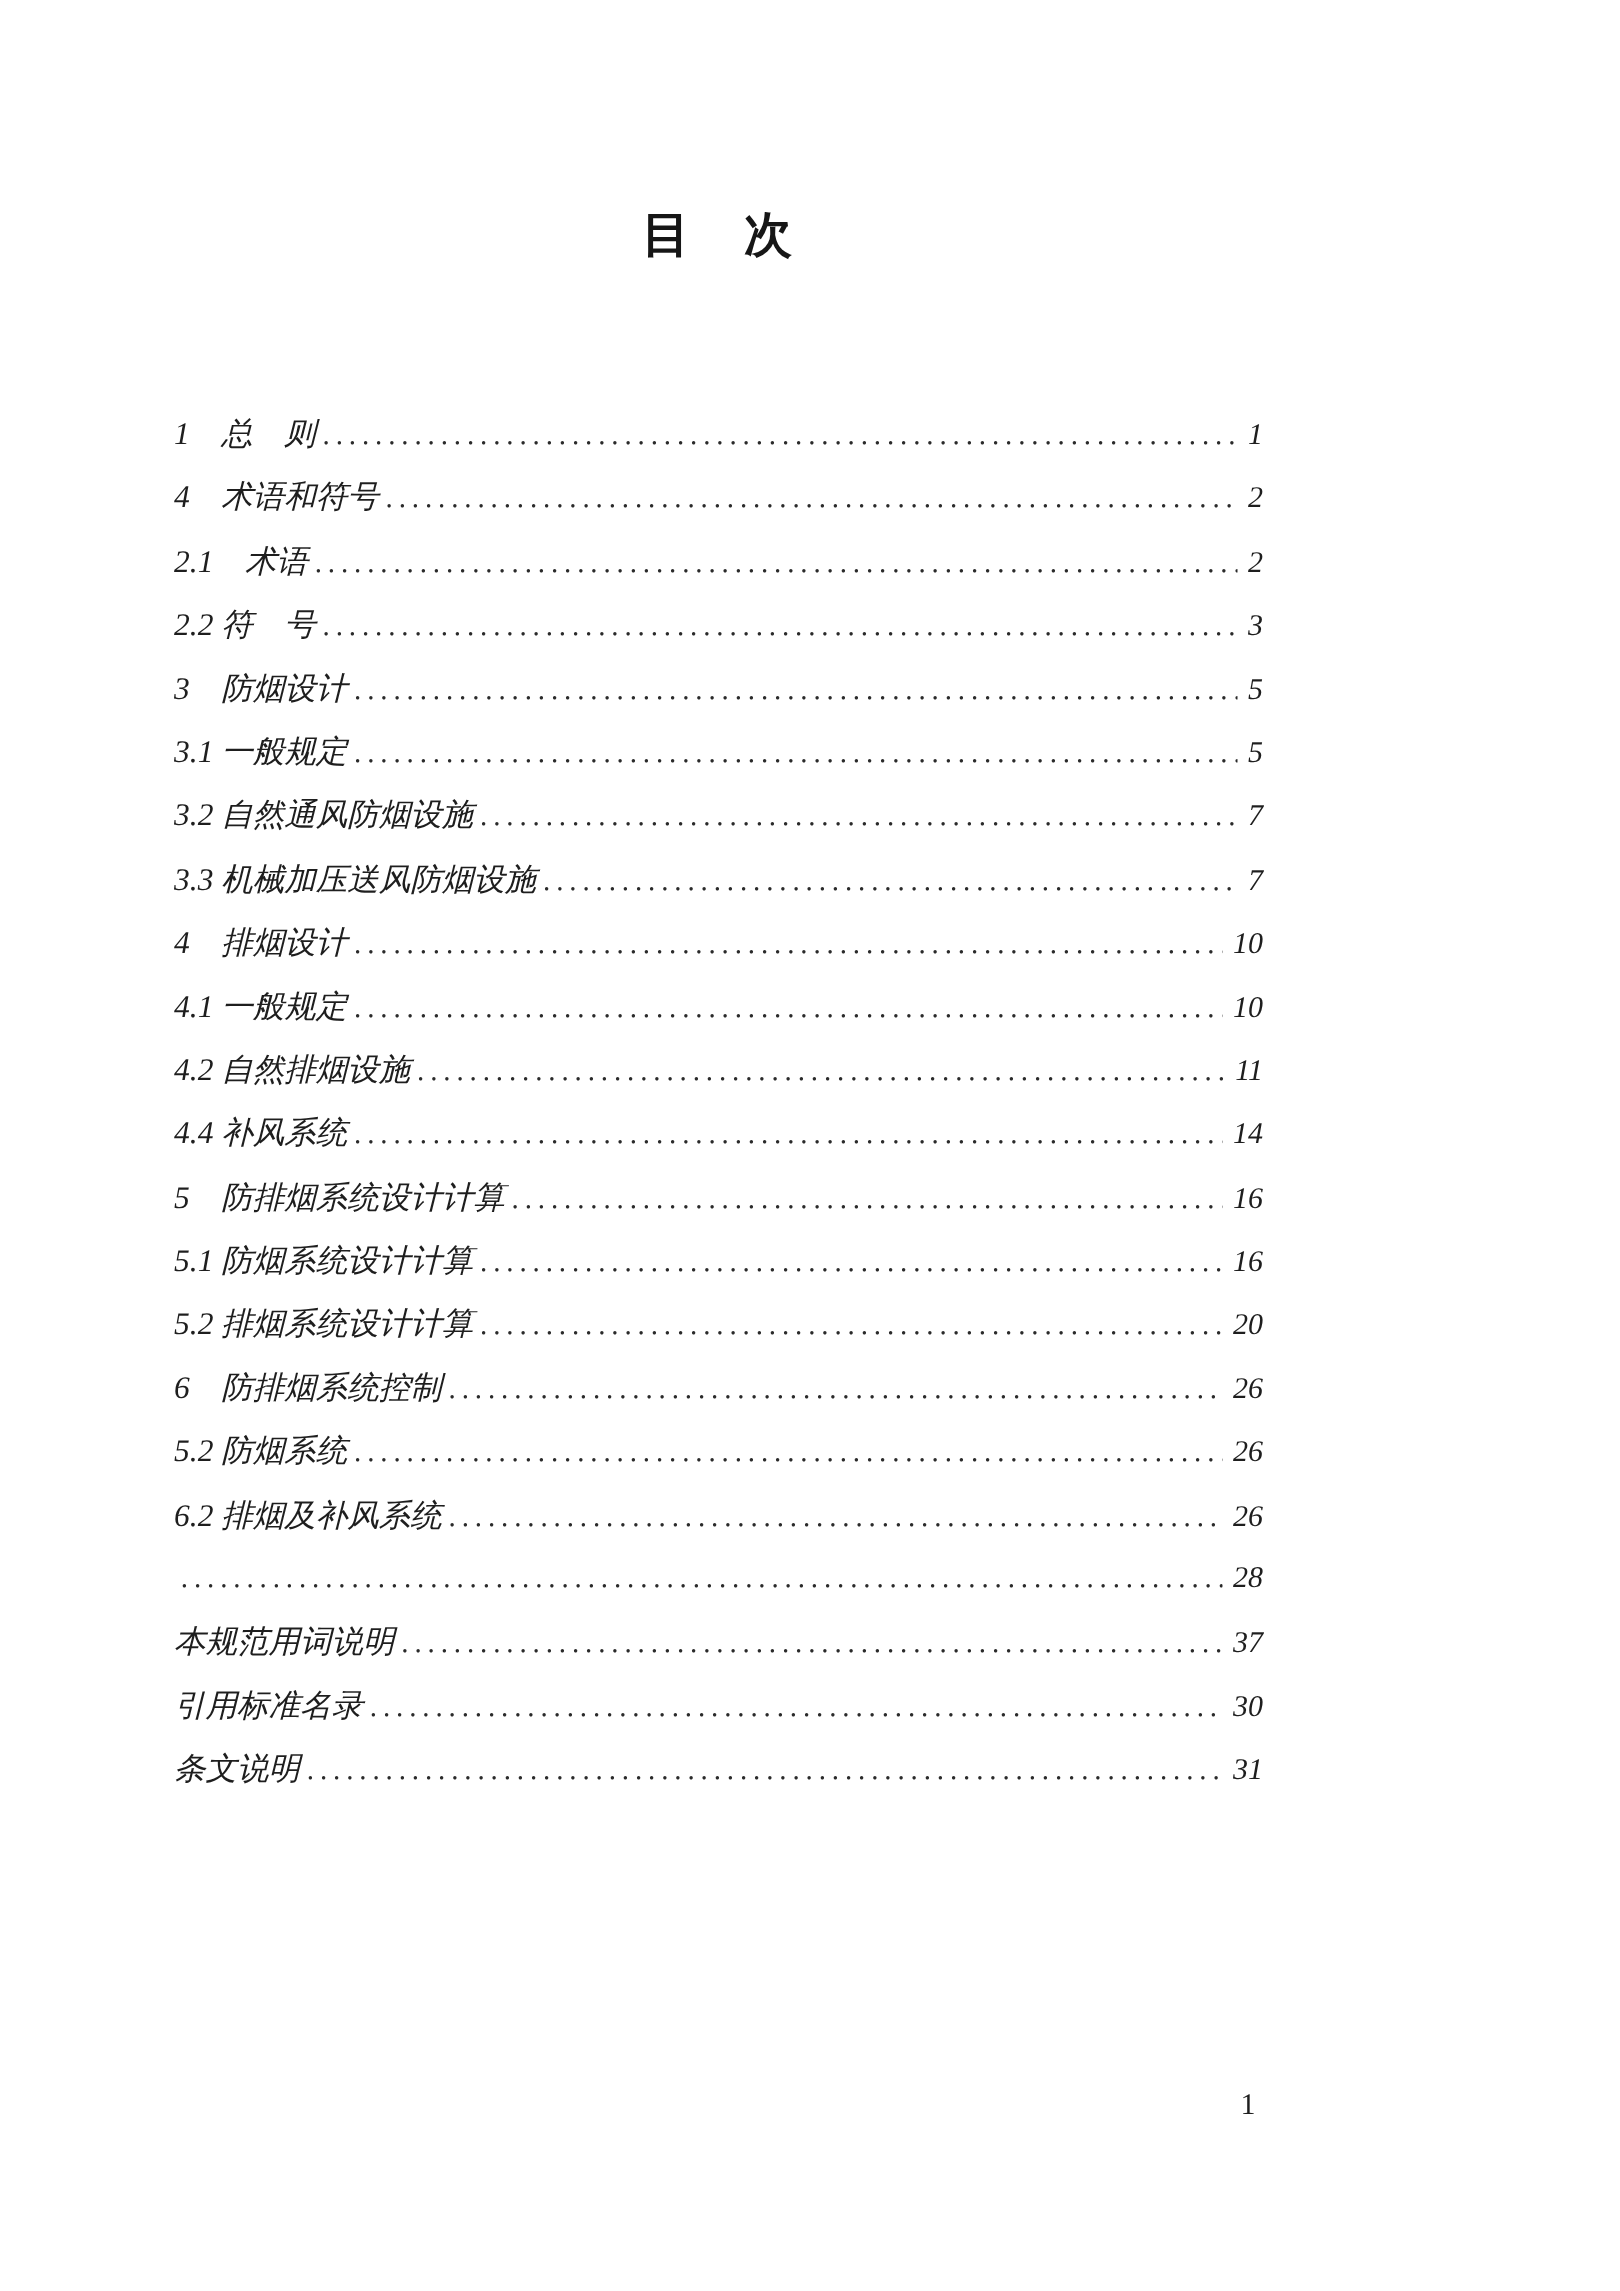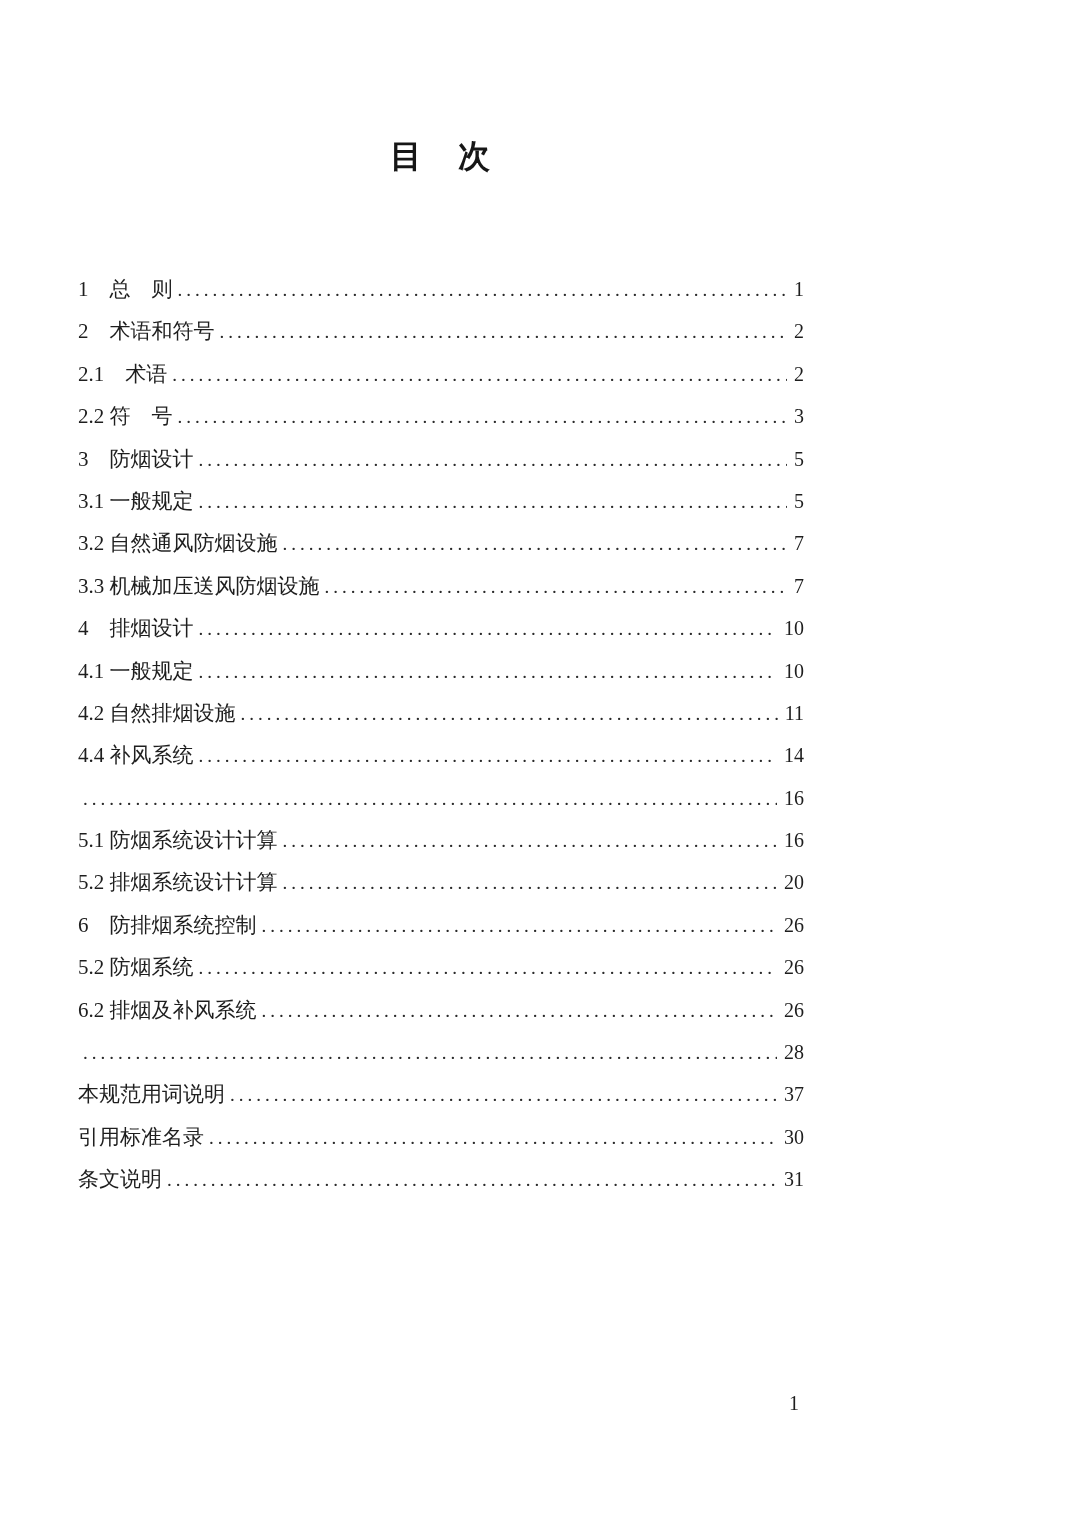--- a/index.html
+++ b/index.html
@@ -9,36 +9,37 @@
     height: 1527px;
     background: #ffffff;
     font-family: "Liberation Serif", "DejaVu Serif", serif;
     color: #1e1e1e;
   }
 
   .page {
     position: relative;
     width: 726px;
     height: 1334px;
-    margin-left: 78px;
+    margin-left: 116px;
   }
 
   .doc-title {
     padding-top: 136px;
     text-align: center;
     font-size: 32px;
     font-weight: bold;
     line-height: 40px;
     letter-spacing: 2px;
     color: #161616;
     white-space: pre;
   }
 
   .toc {
     margin-top: 92px;
+    font-style: italic;
   }
 
   .toc-row {
     display: flex;
     align-items: baseline;
     height: 42.4px;
     line-height: 42.4px;
     font-size: 21px;
     white-space: pre;
   }
@@ -87,21 +88,21 @@
   <div class="doc-title">目　次</div>
 
   <div class="toc">
   <div class="toc-row">
     <span class="toc-label">1　总　则</span>
     <span class="toc-dots"></span>
     <span class="toc-page">1</span>
   </div>
 
   <div class="toc-row">
-    <span class="toc-label">2　术语和符号</span>
+    <span class="toc-label">4　术语和符号</span>
     <span class="toc-dots"></span>
     <span class="toc-page">2</span>
   </div>
 
   <div class="toc-row">
     <span class="toc-label">2.1　术语</span>
     <span class="toc-dots"></span>
     <span class="toc-page">2</span>
   </div>
 
@@ -154,20 +155,21 @@
   </div>
 
 
   <div class="toc-row">
     <span class="toc-label">4.4 补风系统</span>
     <span class="toc-dots"></span>
     <span class="toc-page">14</span>
   </div>
 
   <div class="toc-row">
+    <span class="toc-label">5　防排烟系统设计计算</span>
     <span class="toc-dots"></span>
     <span class="toc-page">16</span>
   </div>
 
   <div class="toc-row">
     <span class="toc-label">5.1 防烟系统设计计算</span>
     <span class="toc-dots"></span>
     <span class="toc-page">16</span>
   </div>
 

